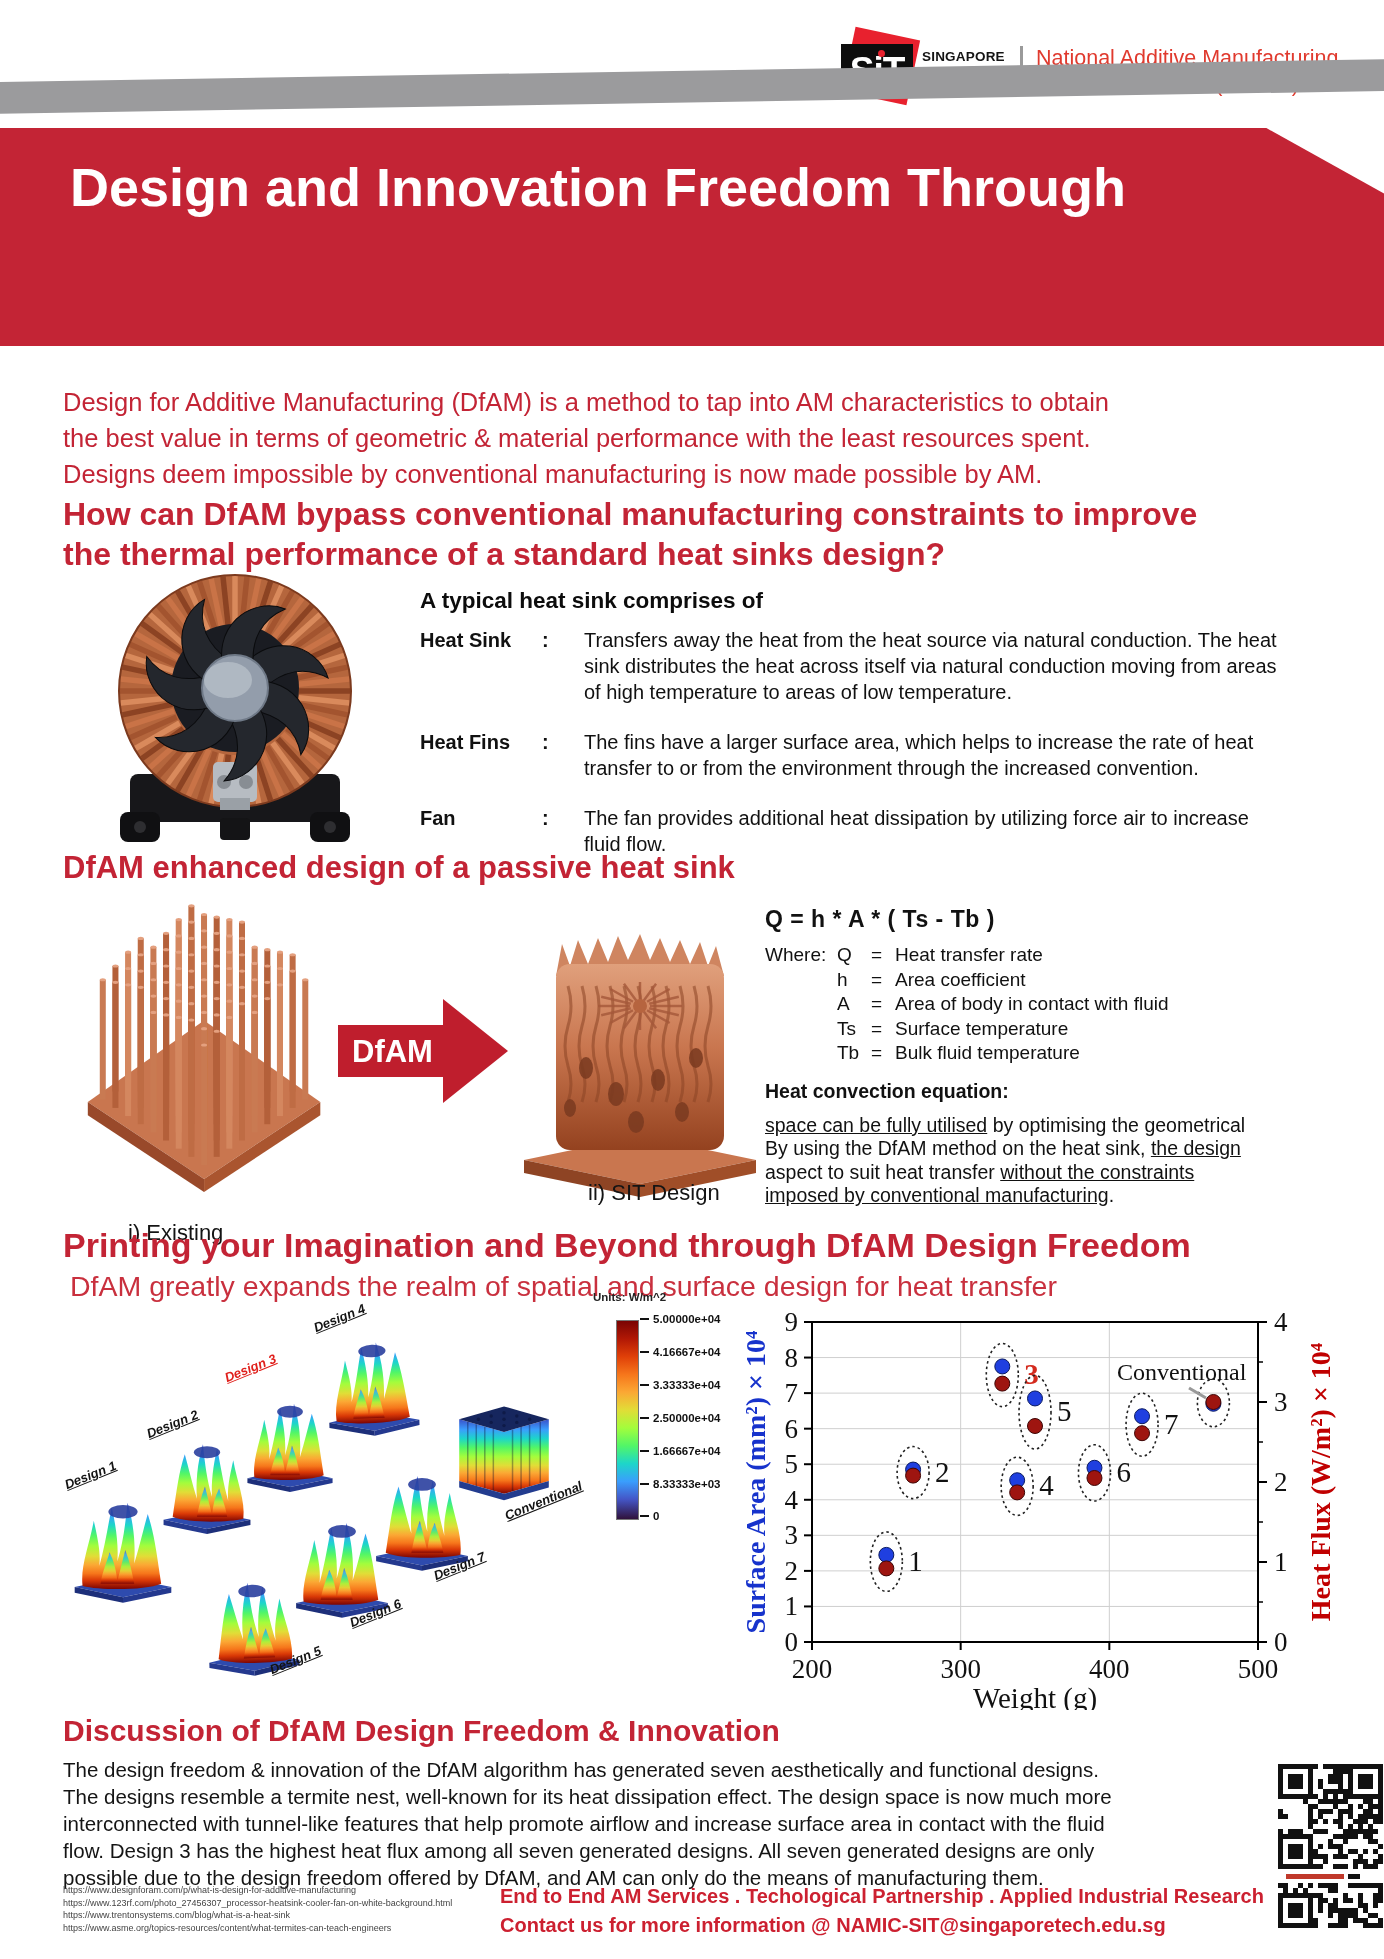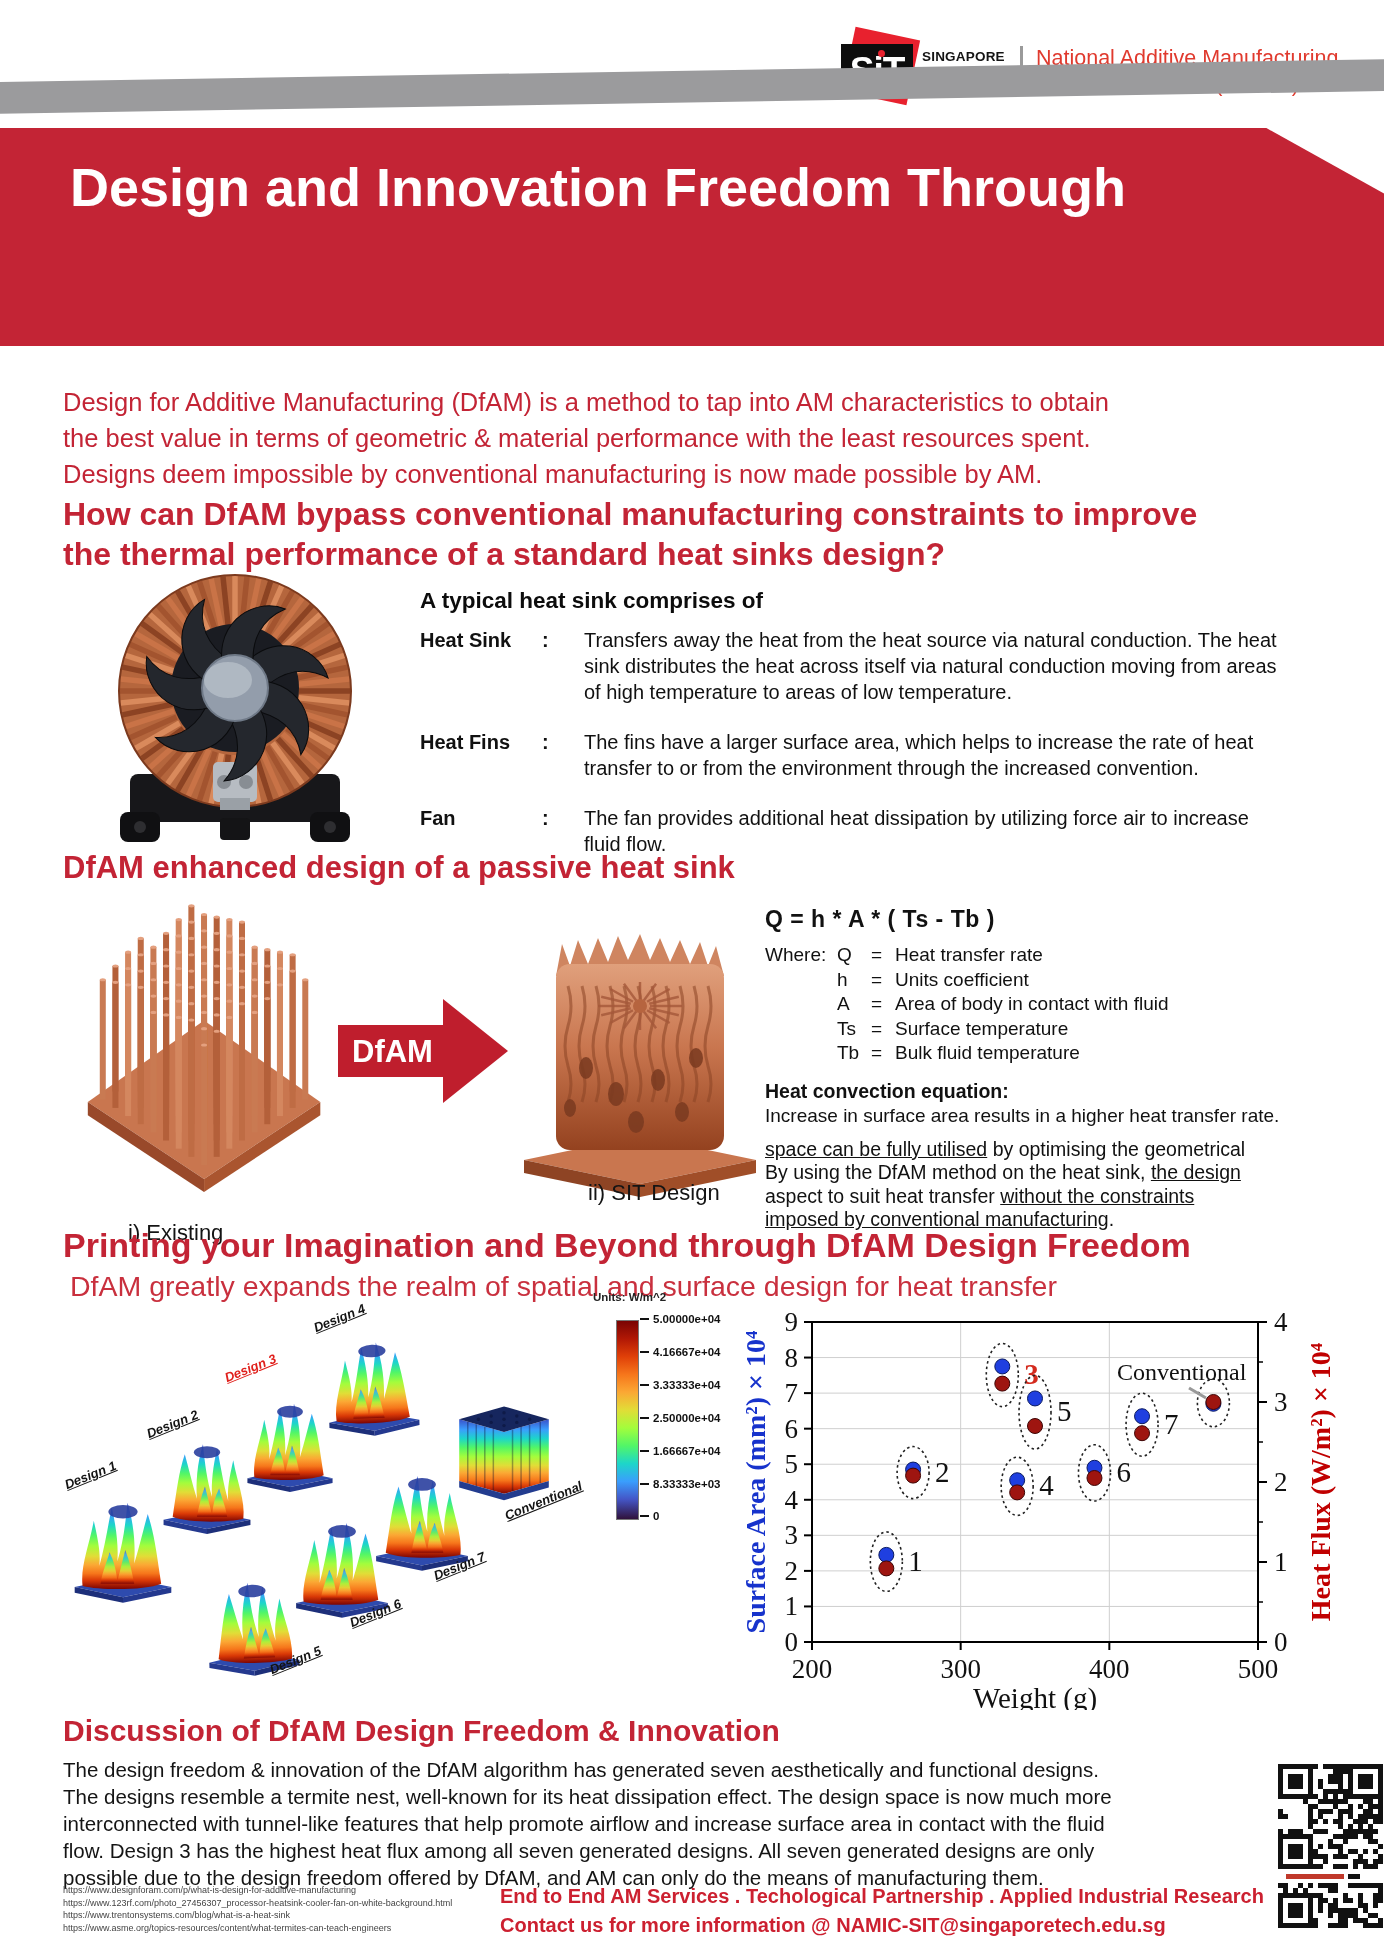--- a/index.html
+++ b/index.html
@@ -548,42 +548,41 @@
   <div class="where-row">
     <div class="where-lbl">Where:</div>
     <div class="where-sym">Q</div>
     <div class="where-eq">=</div>
     <div>Heat transfer rate</div>
   </div>
   <div class="where-row">
     <div class="where-lbl"></div>
     <div class="where-sym">h</div>
     <div class="where-eq">=</div>
-    <div>Units coefficient</div>
+    <div>Area coefficient</div>
   </div>
   <div class="where-row">
     <div class="where-lbl"></div>
     <div class="where-sym">A</div>
     <div class="where-eq">=</div>
     <div>Area of body in contact with fluid</div>
   </div>
   <div class="where-row">
     <div class="where-lbl"></div>
     <div class="where-sym">Ts</div>
     <div class="where-eq">=</div>
     <div>Surface temperature</div>
   </div>
   <div class="where-row">
     <div class="where-lbl"></div>
     <div class="where-sym">Tb</div>
     <div class="where-eq">=</div>
     <div>Bulk fluid temperature</div>
   </div>
   <div class="conv-heading">Heat convection equation:</div>
-  <div class="conv-text">Increase in surface area results in a higher heat transfer rate.</div>
   <div class="dfam-para" id="dfam-paragraph">
       <div><span class="u">space can be fully utilised</span><span> by optimising the geometrical</span></div>
       <div><span>By using the DfAM method on the heat sink, </span><span class="u">the design</span></div>
       <div><span>aspect to suit heat transfer </span><span class="u">without the constraints</span></div>
       <div><span class="u">imposed by conventional manufacturing</span><span>.</span></div>
     </div>
 </div>
 
 <div class="abs printing-heading">Printing your Imagination and Beyond through DfAM Design Freedom</div>
 <div class="abs printing-sub">DfAM greatly expands the realm of spatial and surface design for heat transfer</div>

